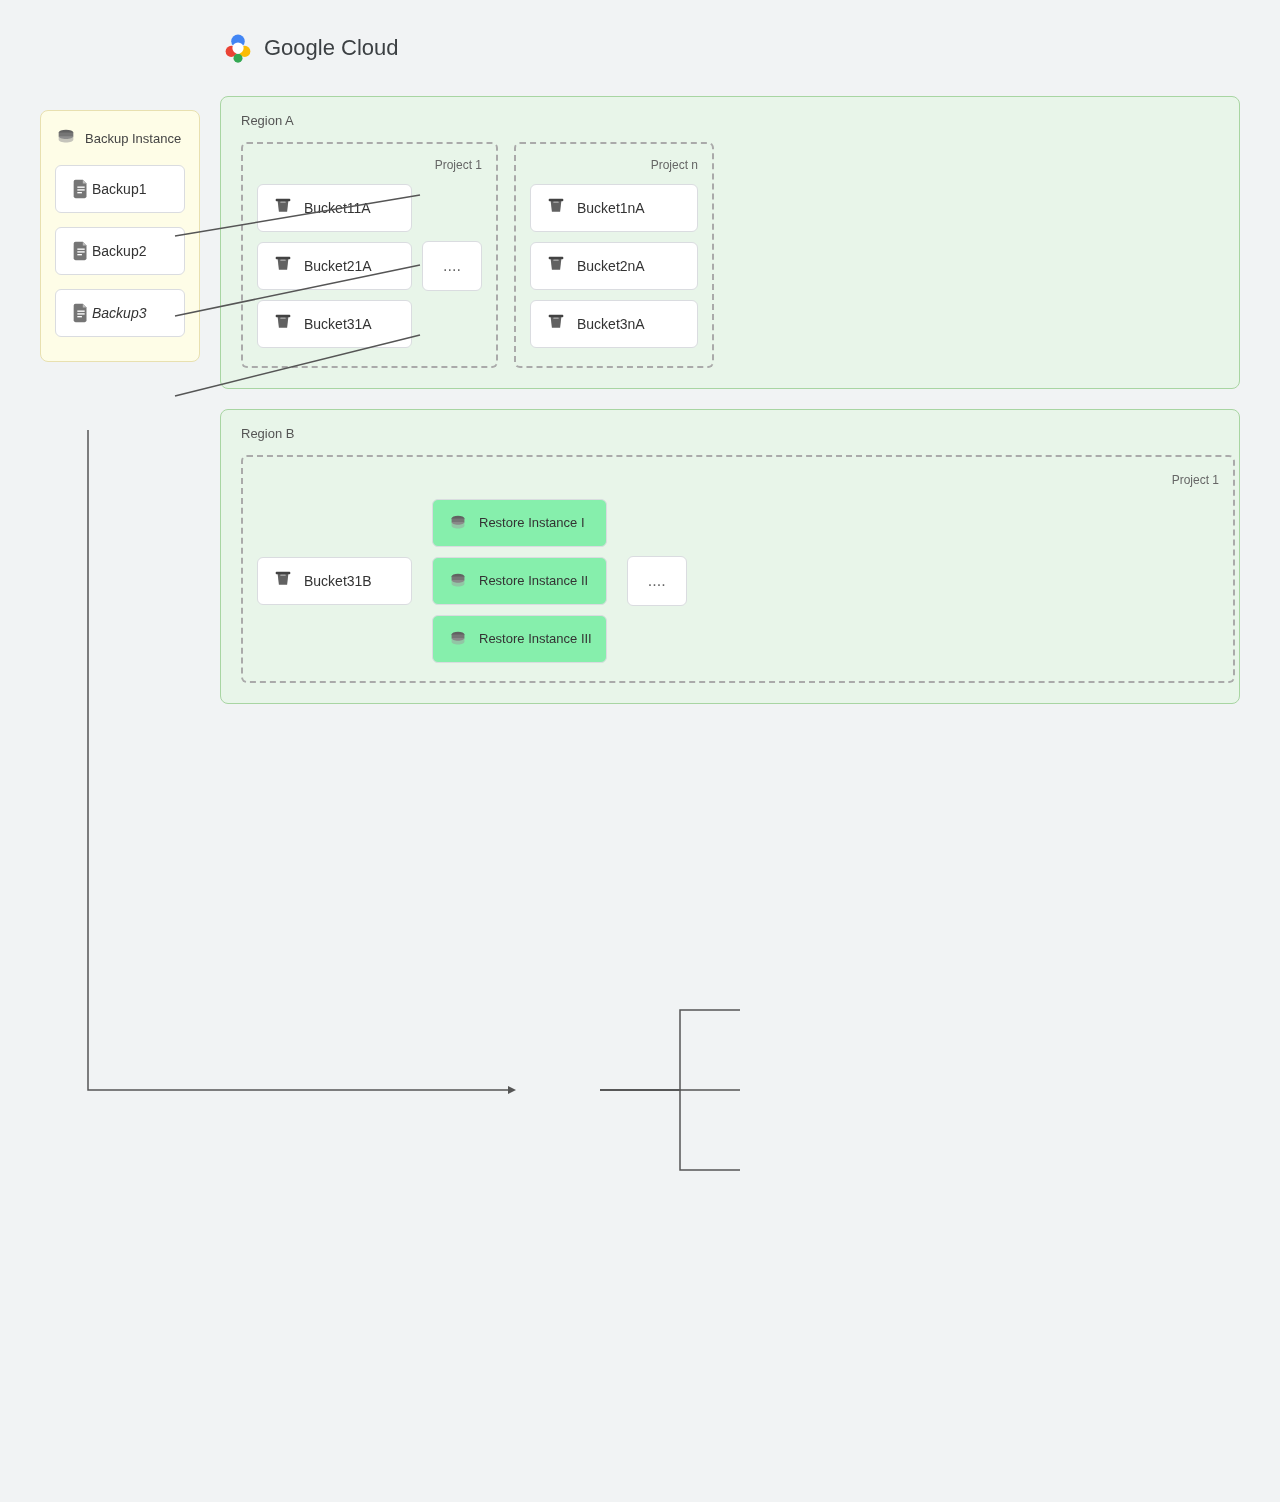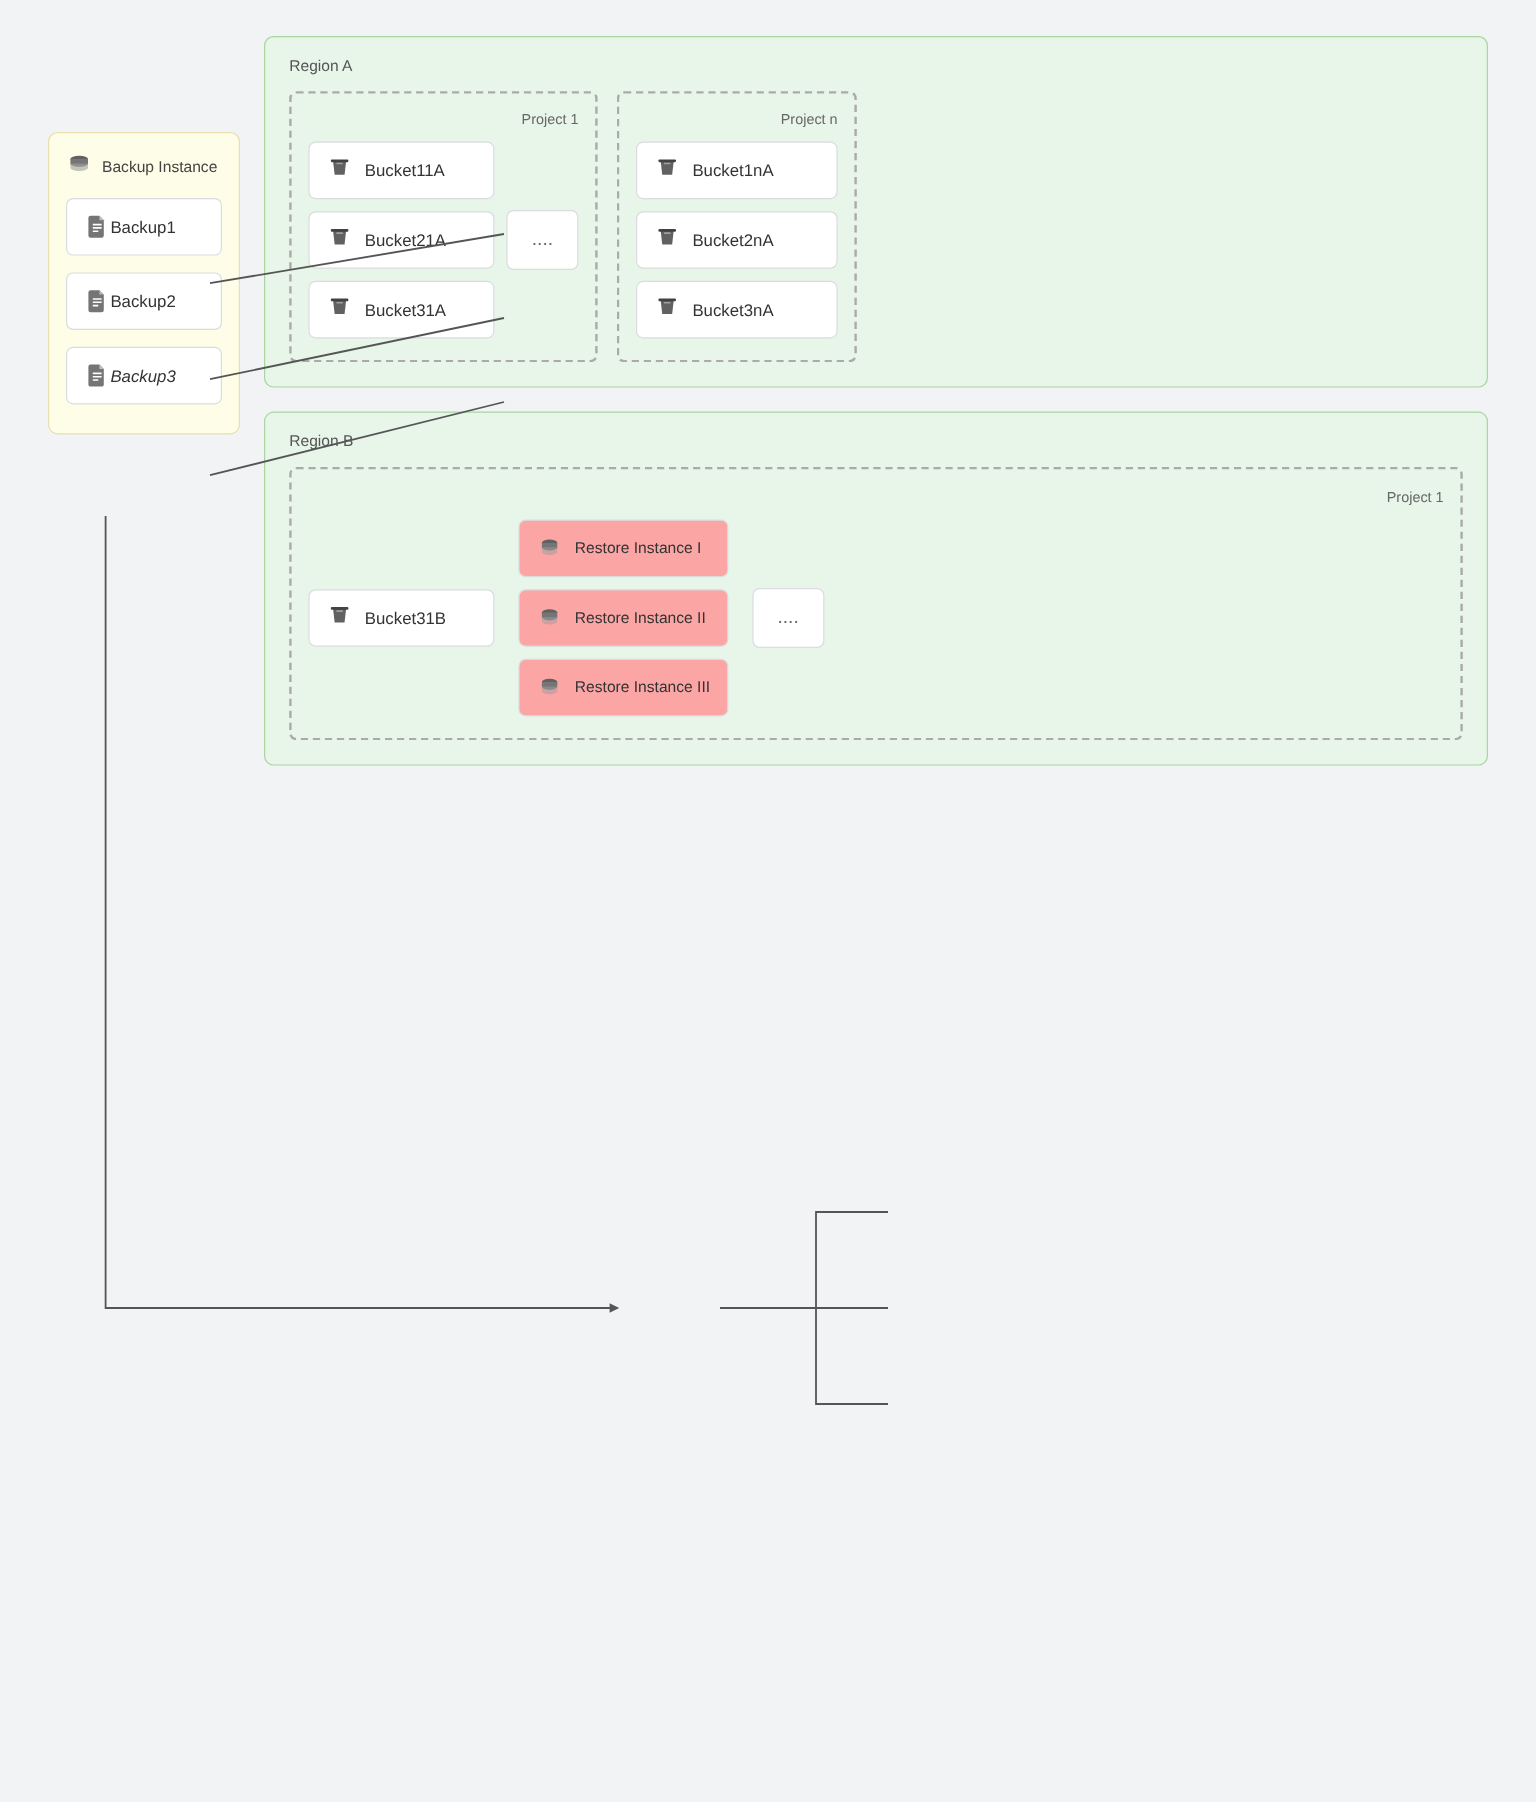--- a/index.html
+++ b/index.html
@@ -96,21 +96,21 @@
       font-size: 22px;
       color: #3c4043;
       font-weight: 400;
     }
 
     
     .region-box {
       background: #e8f5e9;
       border: 1.5px solid #a8d5a2;
       border-radius: 8px;
-      padding: 16px 20px 20px 20px;
+      padding: 16px 4px 20px 20px;
     }
 
     .region-label {
       font-size: 13px;
       color: #555;
       margin-bottom: 14px;
     }
 
     
     .projects-row {
@@ -198,21 +198,21 @@
       gap: 20px;
     }
 
     .restore-column {
       display: flex;
       flex-direction: column;
       gap: 10px;
     }
 
     .restore-item {
-      background: #fca5a5;
+      background: #86efac;
       border: 1.5px solid #dadce0;
       border-radius: 6px;
       padding: 12px 14px;
       display: flex;
       align-items: center;
       gap: 10px;
       min-width: 150px;
     }
 
     .restore-item-label {
@@ -289,20 +289,31 @@
         <line x1="8" y1="10" x2="16" y2="10" stroke="#fff" stroke-width="1.5"></line>
         <line x1="8" y1="13" x2="16" y2="13" stroke="#fff" stroke-width="1.5"></line>
         <line x1="8" y1="16" x2="13" y2="16" stroke="#fff" stroke-width="1.5"></line>
       </svg>
       <span class="backup-item-label">Backup3</span>
     </div>
   </div>
 
   <div class="right-area">
 
+    <div class="gc-header">
+
+      <svg class="gc-logo" viewBox="0 0 64 64" xmlns="http://www.w3.org/2000/svg">
+        <circle cx="32" cy="20" r="12" fill="#4285F4"></circle>
+        <circle cx="20" cy="38" r="10" fill="#EA4335"></circle>
+        <circle cx="44" cy="38" r="10" fill="#FBBC05"></circle>
+        <circle cx="32" cy="50" r="8" fill="#34A853"></circle>
+        <circle cx="32" cy="32" r="10" fill="white"></circle>
+      </svg>
+      <span class="gc-title">Google Cloud</span>
+    </div>
 
     <div class="region-box">
       <div class="region-label">Region A</div>
 
       <div class="projects-row">
 
         <div class="project-box">
           <div class="project-label">Project 1</div>
           <div class="project1-inner">
             <div class="project1-buckets">

